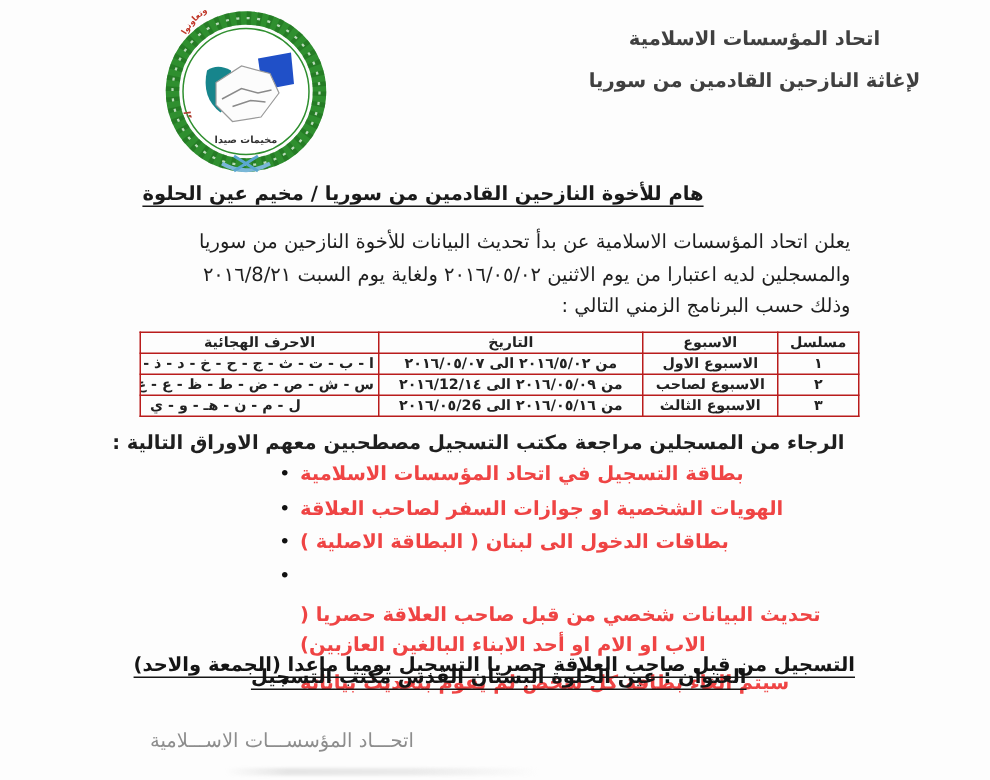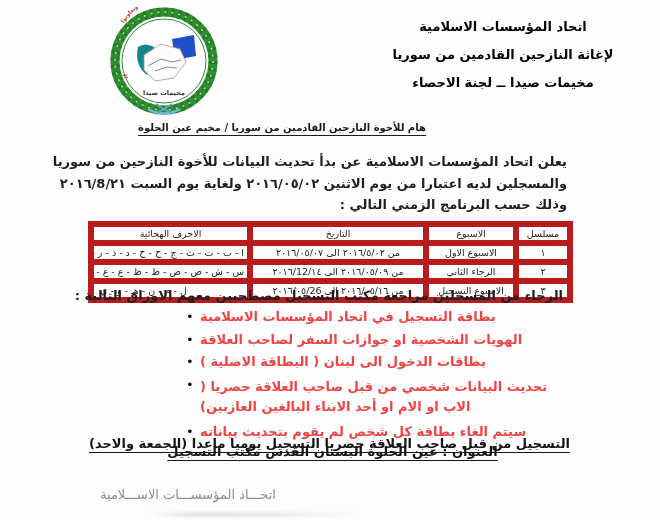--- a/index.html
+++ b/index.html
@@ -4,51 +4,51 @@
 <style>
   html,body{margin:0;padding:0;background:#e9e9e9;}
   .page{
     position:relative;width:660px;height:520px;background:#fdfdfd;
     font-family:"DejaVu Sans",sans-serif;color:#1c1c1c;overflow:hidden;
     direction:rtl;margin:0 auto;
   }
   
   .logo{position:absolute;left:98px;top:3px;width:132px;height:114px;}
   .org-block{position:absolute;left:360px;top:13px;width:286px;text-align:center;direction:rtl;}
-  .org-line{font-weight:bold;font-size:13px;line-height:28px;white-space:nowrap;color:#000000;}
+  .org-line{font-weight:bold;font-size:13px;line-height:28px;white-space:nowrap;color:#404040;}
   
   .doc-title{
     position:absolute;top:122px;left:0;width:564px;text-align:center;
-    font-weight:bold;font-size:10px;color:#1a1a1a;
+    font-weight:bold;font-size:13px;color:#1a1a1a;
     text-decoration:underline;text-underline-offset:4px;
   }
   
   .intro-par{position:absolute;top:151px;right:93px;width:475px;text-align:right;}
-  .intro-par .pline{font-weight:bold;font-size:13px;line-height:21.5px;color:#1f1f1f;white-space:nowrap;}
+  .intro-par .pline{font-weight:normal;font-size:13px;line-height:21.5px;color:#1f1f1f;white-space:nowrap;}
   
   table.sched{
     position:absolute;top:221px;right:87px;width:479px;
     border-collapse:collapse;direction:rtl;table-layout:fixed;
   }
   table.sched th,table.sched td{
-    border:6px solid #b91c1c;font-weight:normal;font-size:9.5px;color:#222;
+    border:1px solid #b91c1c;font-weight:bold;font-size:9.5px;color:#222;
     padding:0 3px;height:13px;line-height:13px;white-space:nowrap;overflow:hidden;text-align:center;
   }
   table.sched td.letters{text-align:left;padding-left:6px;}
   
   .check-intro{position:absolute;top:288px;right:97px;font-weight:bold;font-size:13px;color:#1f1f1f;white-space:nowrap;}
   .check-list{position:absolute;left:186px;top:309px;direction:ltr;}
   .check-item{display:flex;align-items:flex-start;direction:ltr;margin-bottom:7.5px;}
   .bullet-dot{width:14px;font-size:13px;line-height:15px;color:#111;flex:0 0 14px;}
   .check-text{
     direction:rtl;text-align:left;font-weight:bold;font-size:13px;line-height:15px;
     color:#ef4444;max-width:368px;
   }
   .check-item.wrap2{margin-bottom:7px;}
-  .check-item.wrap2 .check-text{line-height:20px;}
+  .check-item.wrap2 .check-text{line-height:20px;margin-top:24px;}
   
   .note{position:absolute;font-weight:bold;font-size:13px;color:#151515;
         text-decoration:underline;text-underline-offset:4px;white-space:nowrap;}
   .note1{top:436px;left:185px;width:385px;text-align:left;}
   .note2{top:444px;left:155px;width:355px;text-align:center;}
   .signature{
     position:absolute;left:100px;top:487px;color:#8d8d8d;font-size:13px;
     font-weight:normal;white-space:nowrap;letter-spacing:.5px;
   }
   .smudge{
@@ -92,21 +92,20 @@
       <path d="M46 52 l17 -11 l19 5 l6 13 l-12 16 l-19 3 l-11 -11 z" fill="#fcfcfc" stroke="#9a9a9a" stroke-width="0.8"></path>
       <path d="M50 63 l13 -7 l11 3 l9 -2 M57 68 l12 -4 l10 1" fill="none" stroke="#8a8a8a" stroke-width="1"></path>
     </g>
 
     <text x="66" y="92" text-anchor="middle" font-size="6.5" font-weight="bold" fill="#333">مخيمات صيدا</text>
   </svg>
 
   <div class="org-block">
     <div class="org-line">اتحاد المؤسسات الاسلامية</div>
     <div class="org-line">لإغاثة النازحين القادمين من سوريا</div>
-    <div class="org-line">مخيمات صيدا ــ لجنة الاحصاء</div>
   </div>
 
   <div class="doc-title">هام للأخوة النازحين القادمين من سوريا / مخيم عين الحلوة</div>
 
   <div class="intro-par">
     <div class="pline">يعلن اتحاد المؤسسات الاسلامية عن بدأ تحديث البيانات  للأخوة النازحين من سوريا</div>
     <div class="pline">والمسجلين لديه اعتبارا من يوم الاثنين ٢٠١٦/٠٥/٠٢ ولغاية يوم السبت ٢٠١٦/8/٢١</div>
     <div class="pline">وذلك حسب البرنامج الزمني التالي :</div>
   </div>
 
@@ -127,27 +126,27 @@
     </thead>
     <tbody>
       <tr>
         <td>١</td>
         <td>الاسبوع الاول</td>
         <td>من ٢٠١٦/٥/٠٢  الى  ٢٠١٦/٠٥/٠٧</td>
         <td class="letters">ا - ب - ت - ث - ج - ح - خ - د - ذ - ر - ز</td>
       </tr>
       <tr>
         <td>٢</td>
-        <td>الرجاء الثاني</td>
+        <td>الاسبوع لصاحب</td>
         <td>من ٢٠١٦/٠٥/٠٩  الى  ٢٠١٦/12/١٤</td>
         <td class="letters">س - ش - ص - ض - ط - ظ - ع - غ - ف - ق - ك</td>
       </tr>
       <tr>
         <td>٣</td>
-        <td>الاسبوع التسجيل</td>
+        <td>الاسبوع الثالث</td>
         <td>من ٢٠١٦/٠٥/١٦  الى  ٢٠١٦/٠٥/26</td>
         <td class="letters">ل - م - ن - هـ - و - ي</td>
       </tr>
     </tbody>
   </table>
 
   <div class="check-intro">الرجاء من المسجلين مراجعة مكتب التسجيل  مصطحبين معهم الاوراق التالية :</div>
 
   <div class="check-list">
     <div class="check-item">

